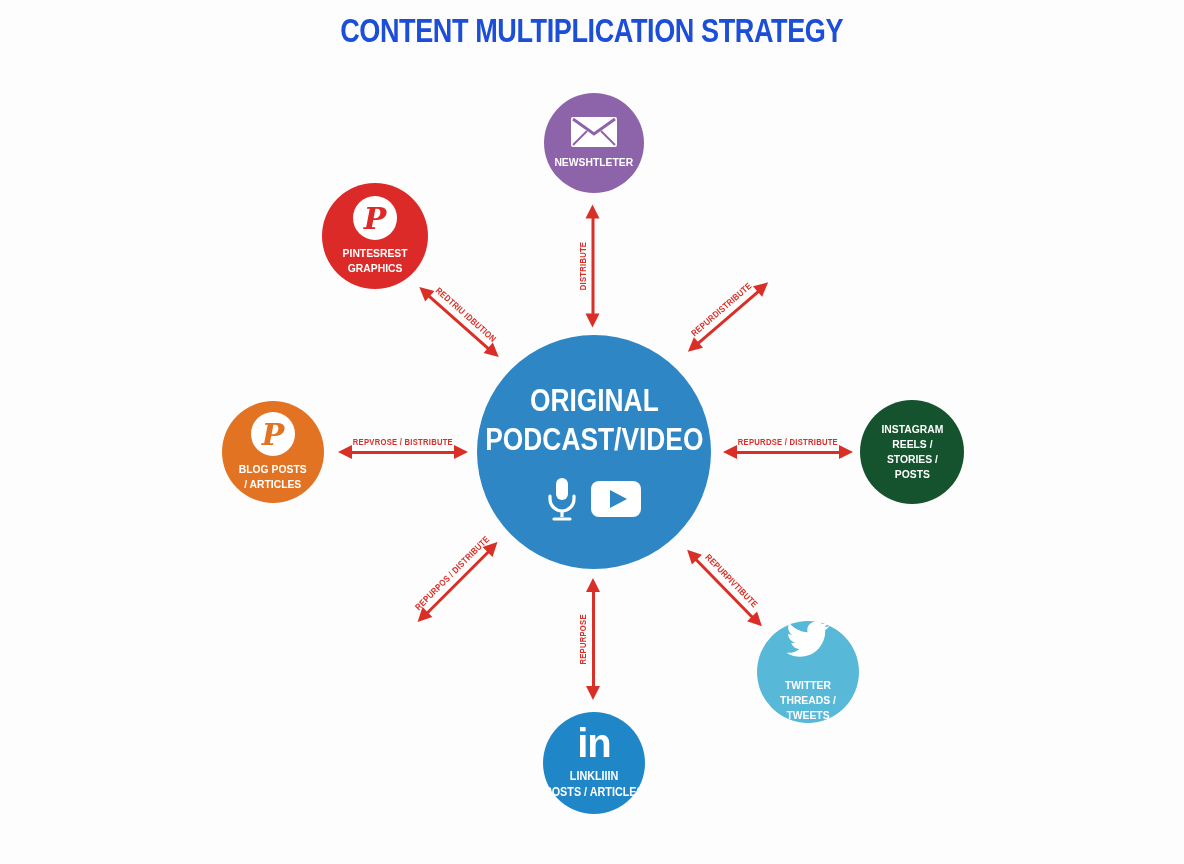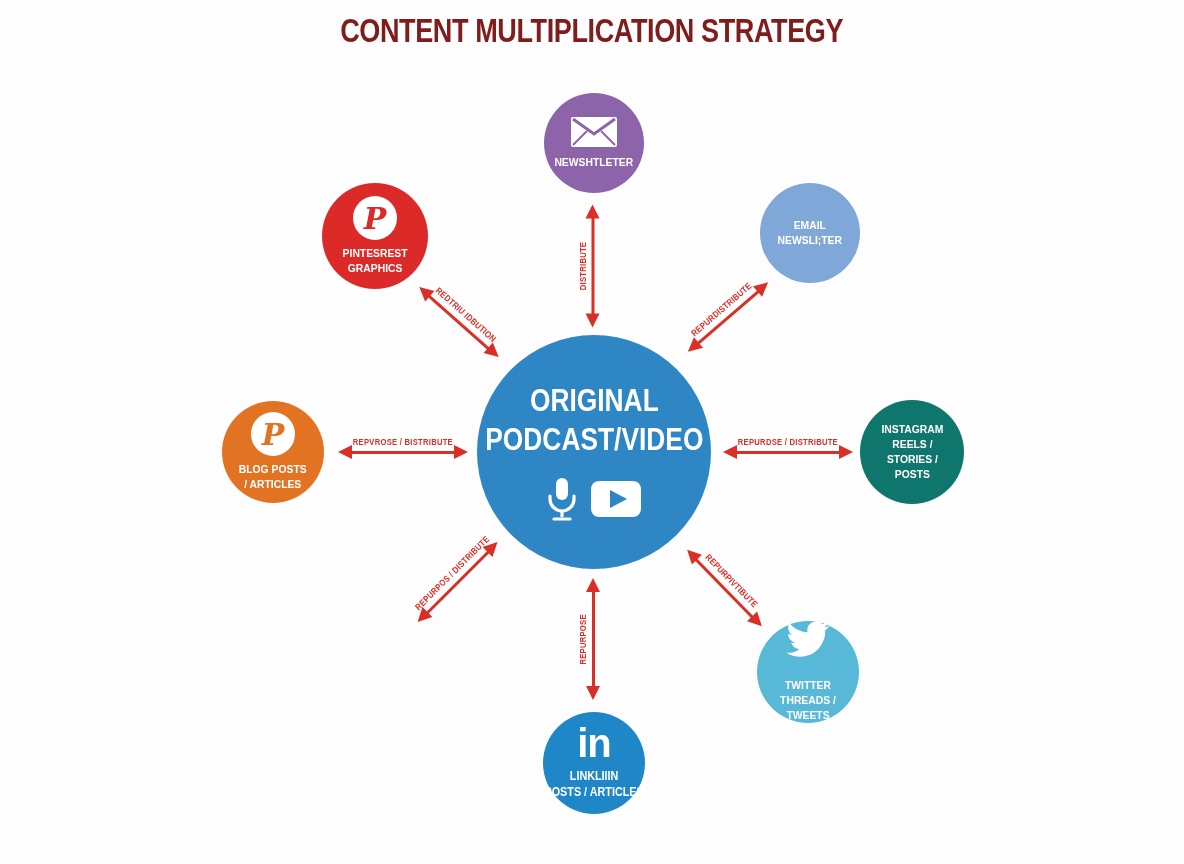--- a/index.html
+++ b/index.html
@@ -2,40 +2,40 @@
 <html><head>
 <meta charset="utf-8">
 <style>
   html,body { margin:0; padding:0; background:#ffffff; }
   #canvas {
     position:relative; width:1184px; height:864px; background:#fdfdfd;
     font-family:"Liberation Sans", sans-serif; overflow:hidden;
   }
   .page-title {
     position:absolute; top:12px; left:0; width:100%; text-align:center;
-    font-size:33px; font-weight:bold; color:#7f1d1d; letter-spacing:-0.5px;
+    font-size:33px; font-weight:bold; color:#1d4ed8; letter-spacing:-0.5px;
   }
   .condensed { display:inline-block; transform:scaleX(0.82); transform-origin:center; white-space:nowrap; }
 
   
   .node {
     position:absolute; border-radius:50%; display:flex; flex-direction:column;
     align-items:center; justify-content:center; color:#fff; text-align:center;
   }
   .node .label { font-weight:bold; line-height:1.3; }
   .node .label div { transform:scaleX(0.9); white-space:nowrap; }
 
   #center-node  { left:477px; top:335px; width:234px; height:234px; background:#2e86c5; }
   #center-node .label { font-size:31px; line-height:1.25; }
   #center-node .label div { transform:scaleX(0.85); }
   .center-icons { display:flex; align-items:center; gap:14px; margin-top:16px; }
 
   #node-newsletter { left:544px; top:93px;  width:100px; height:100px; background:#8d64a9; }
   #node-email      { left:760px; top:183px; width:100px; height:100px; background:#7fa7d8; }
-  #node-instagram  { left:860px; top:400px; width:104px; height:104px; background:#0f766e; }
+  #node-instagram  { left:860px; top:400px; width:104px; height:104px; background:#14532d; }
   #node-twitter    { left:757px; top:621px; width:102px; height:102px; background:#57b8d8;justify-content:space-between; }
   #node-linkedin   { left:543px; top:712px; width:102px; height:102px; background:#1f86c8; }
   #node-youtube    { left:320px; top:624px; width:104px; height:104px; background:#e8821d; }
   #node-blog       { left:222px; top:401px; width:102px; height:102px; background:#e27323; }
   #node-pinterest  { left:322px; top:183px; width:106px; height:106px; background:#dc2a28; }
 
   .node-label-sm { font-size:11.5px; font-weight:bold; line-height:1.3; }
   .node-label-xs { font-size:12px; font-weight:bold; line-height:1.3; }
 
   
@@ -160,26 +160,20 @@
         <polyline points="2,2 23,17 44,2" fill="none" stroke="#8d64a9" stroke-width="3"></polyline>
         <polyline points="2,28 16,14" fill="none" stroke="#8d64a9" stroke-width="2"></polyline>
         <polyline points="44,28 30,14" fill="none" stroke="#8d64a9" stroke-width="2"></polyline>
       </svg>
     </span>
     <div class="label node-label-sm">
       <div>NEWSHTLETER</div>
     </div>
   </div>
 
-  <div class="node" id="node-email">
-    <div class="label node-label-sm">
-      <div>EMAIL</div>
-      <div>NEWSLI;TER</div>
-    </div>
-  </div>
 
   <div class="node" id="node-instagram">
     <div class="label node-label-sm">
       <div>INSTAGRAM</div>
       <div>REELS /</div>
       <div>STORIES /</div>
       <div>POSTS</div>
     </div>
   </div>
 

